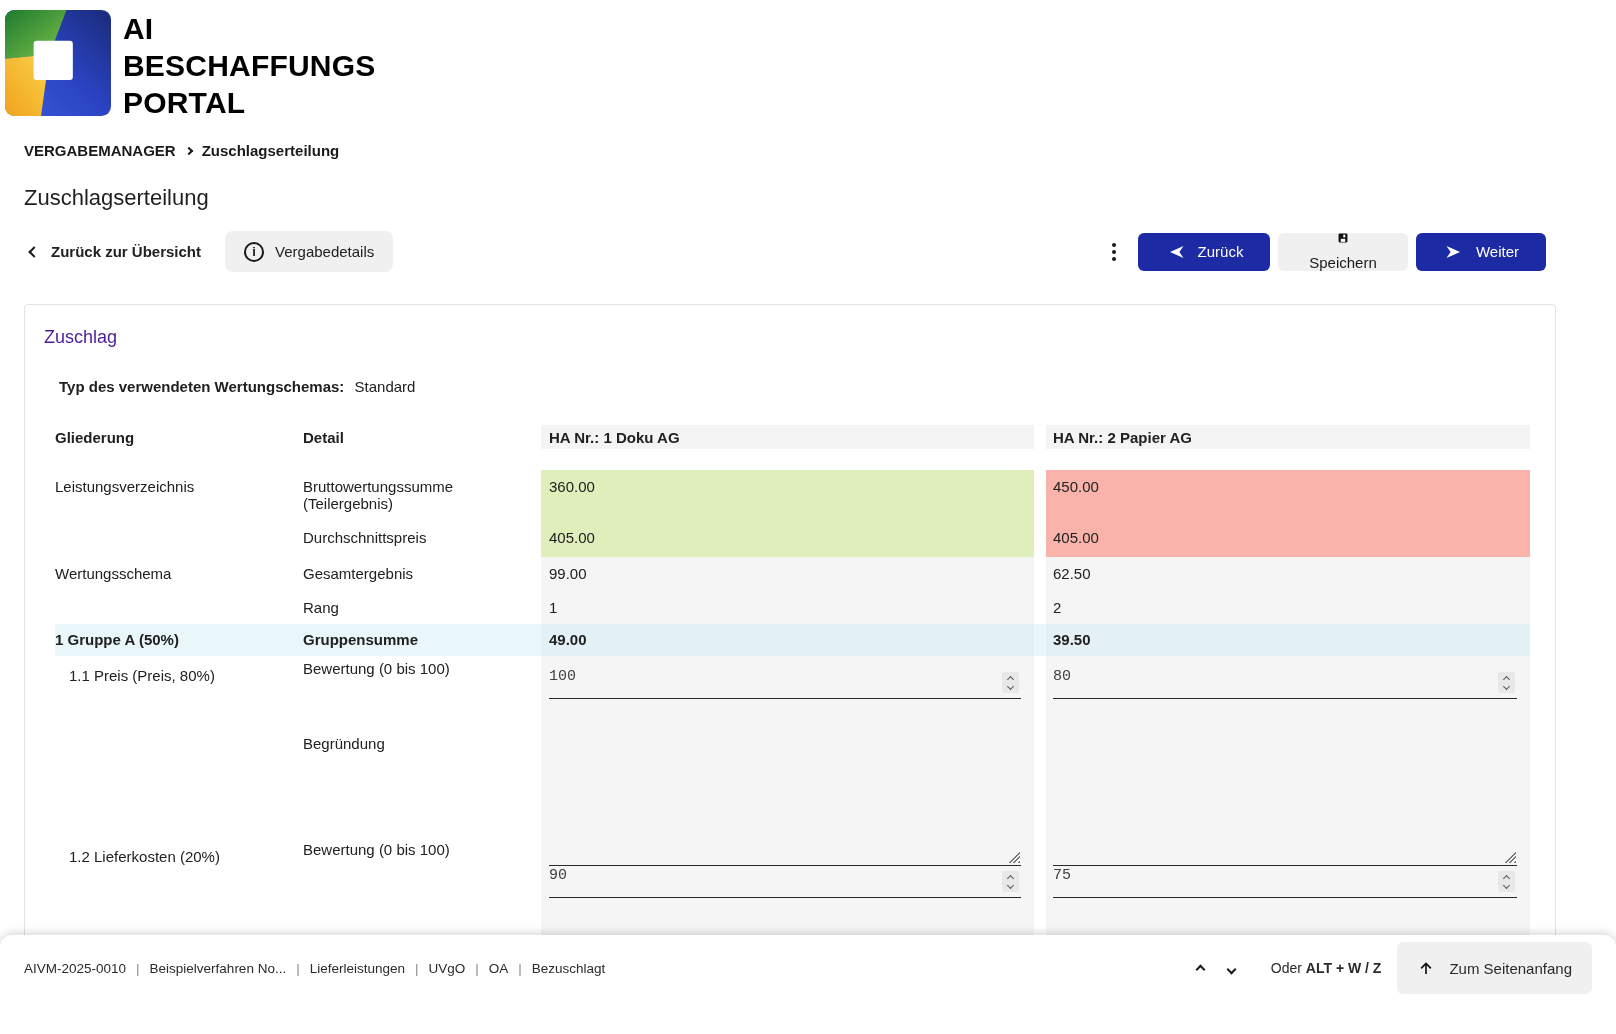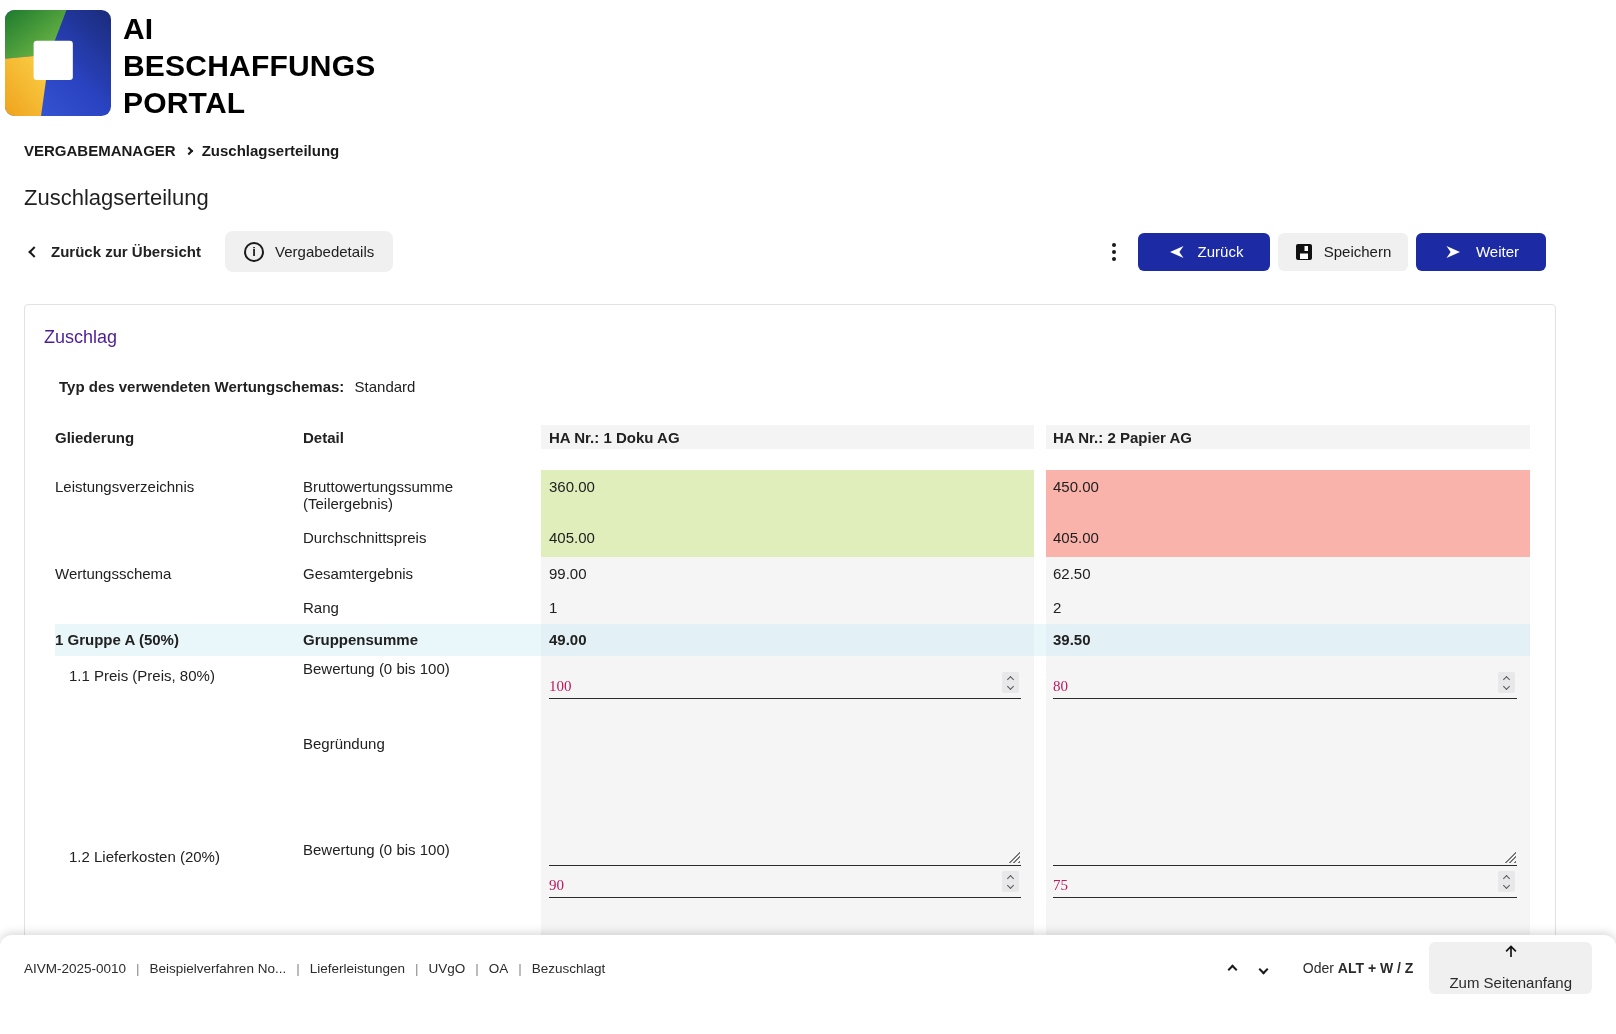--- a/index.html
+++ b/index.html
@@ -38,21 +38,21 @@
   .toolbar-right { margin-left: auto; display: flex; align-items: center; }
   .kebab { display: flex; flex-direction: column; gap: 3px; padding: 6px 8px; cursor: pointer; margin-right: 14px; }
   .kebab i { width: 4px; height: 4px; border-radius: 50%; background: #1a1a1a; }
   .btn { display: flex; align-items: center; justify-content: center; gap: 11px;
     height: 38px; border-radius: 6px; border: none; font-size: 15px; cursor: pointer;
     font-family: "Liberation Sans", sans-serif; }
   .btn.primary { background: #1c2ba3; color: #fff; }
   .btn.neutral { background: #f0f0f1; color: #1a1a1a; }
   .btn + .btn { margin-left: 8px; }
   .btn-zurueck { width: 132px; }
-  .btn-speichern { width: 130px; }
+  .btn-speichern { width: 130px; flex-direction: column; }
   .btn-weiter { width: 130px; }
 
   
   .card { margin: 32px 0 0 24px; width: 1532px; height: 700px; background: #fff;
     border: 1px solid #e2e2e2; border-radius: 4px; padding: 22px 0 0 19px; }
   .card-title { font-size: 18px; font-weight: 400; color: #4c1d95; }
   .schema-line { margin: 30px 0 0 15px; font-size: 15px; }
   .schema-line .lbl { font-weight: 700; }
   .schema-line .val { margin-left: 6px; }
 
@@ -87,23 +87,23 @@
   .crit .c1 { padding-top: 11px; padding-left: 14px; }
   .crit .c2 { padding-top: 4px; }
   .reason-lbl { margin-top: 58px; }
 
   
   .num-wrap { position: relative; height: 31px; border-bottom: 1px solid #2b2b2b; }
   .crit-11 .num-wrap { margin-top: 12px; }
   .crit-12 .num-wrap { margin-top: 30px; }
   .c3 .num-wrap { width: 472px; }
   .c4 .num-wrap { width: 464px; }
-  .num-input { position: absolute; left: 0; bottom: 3px; width: 100%; border: none;
-    background: transparent; font-size: 15px; color: #be185d; outline: none;
-    font-family: Liberation Serif, serif; padding-right: 24px; }
+  .num-input { position: absolute; left: 0; bottom: 13px; width: 100%; border: none;
+    background: transparent; font-size: 15px; color: #404040; outline: none;
+    font-family: Liberation Mono, monospace; padding-right: 24px; }
   .spinner { position: absolute; right: 2px; bottom: 5px; width: 17px; height: 21px;
     background: #e8e8ea; border-radius: 2px; display: flex; flex-direction: column;
     align-items: center; justify-content: center; gap: 2px; cursor: pointer; }
   .spinner .chev { width: 5px; height: 5px; border-width: 1.5px; border-color: #555; }
 
   
   .ta-wrap { position: relative; height: 103px; border-bottom: 1px solid #2b2b2b; margin-top: 64px; }
   .c3 .ta-wrap { width: 472px; }
   .c4 .ta-wrap { width: 464px; }
   .ta { width: 100%; height: 100%; border: none; background: transparent; resize: none;
@@ -119,21 +119,21 @@
   .bottombar-inner { display: flex; align-items: center; height: 66px; padding: 0 24px;
     font-size: 13.5px; color: #2b2b2b; }
   .meta-list { display: flex; align-items: center; gap: 10px; }
   .meta-sep { color: #8a8a8a; }
   .foot-right { margin-left: auto; display: flex; align-items: center; }
   .foot-chev { padding: 8px 12px; cursor: pointer; }
   .foot-chev .chev { width: 7px; height: 7px; border-width: 2px; }
   .shortcut { margin: 0 16px 0 24px; font-size: 14px; }
   .shortcut b { font-weight: 700; }
   .totop-btn { display: flex; align-items: center; gap: 14px; height: 52px; padding: 0 20px;
-    background: #f0f0f1; border-radius: 6px; font-size: 15px; cursor: pointer; flex-direction: column; }
+    background: #f0f0f1; border-radius: 6px; font-size: 15px; cursor: pointer; }
 </style>
 </head>
 <body>
 
 <header class="app-header">
   <div class="brand-row">
     <svg class="logo" viewBox="0 0 100 100">
       <defs>
         <linearGradient id="gGreen" x1="0" y1="0" x2="1" y2="1">
           <stop offset="0" stop-color="#1e7a2e"></stop>

